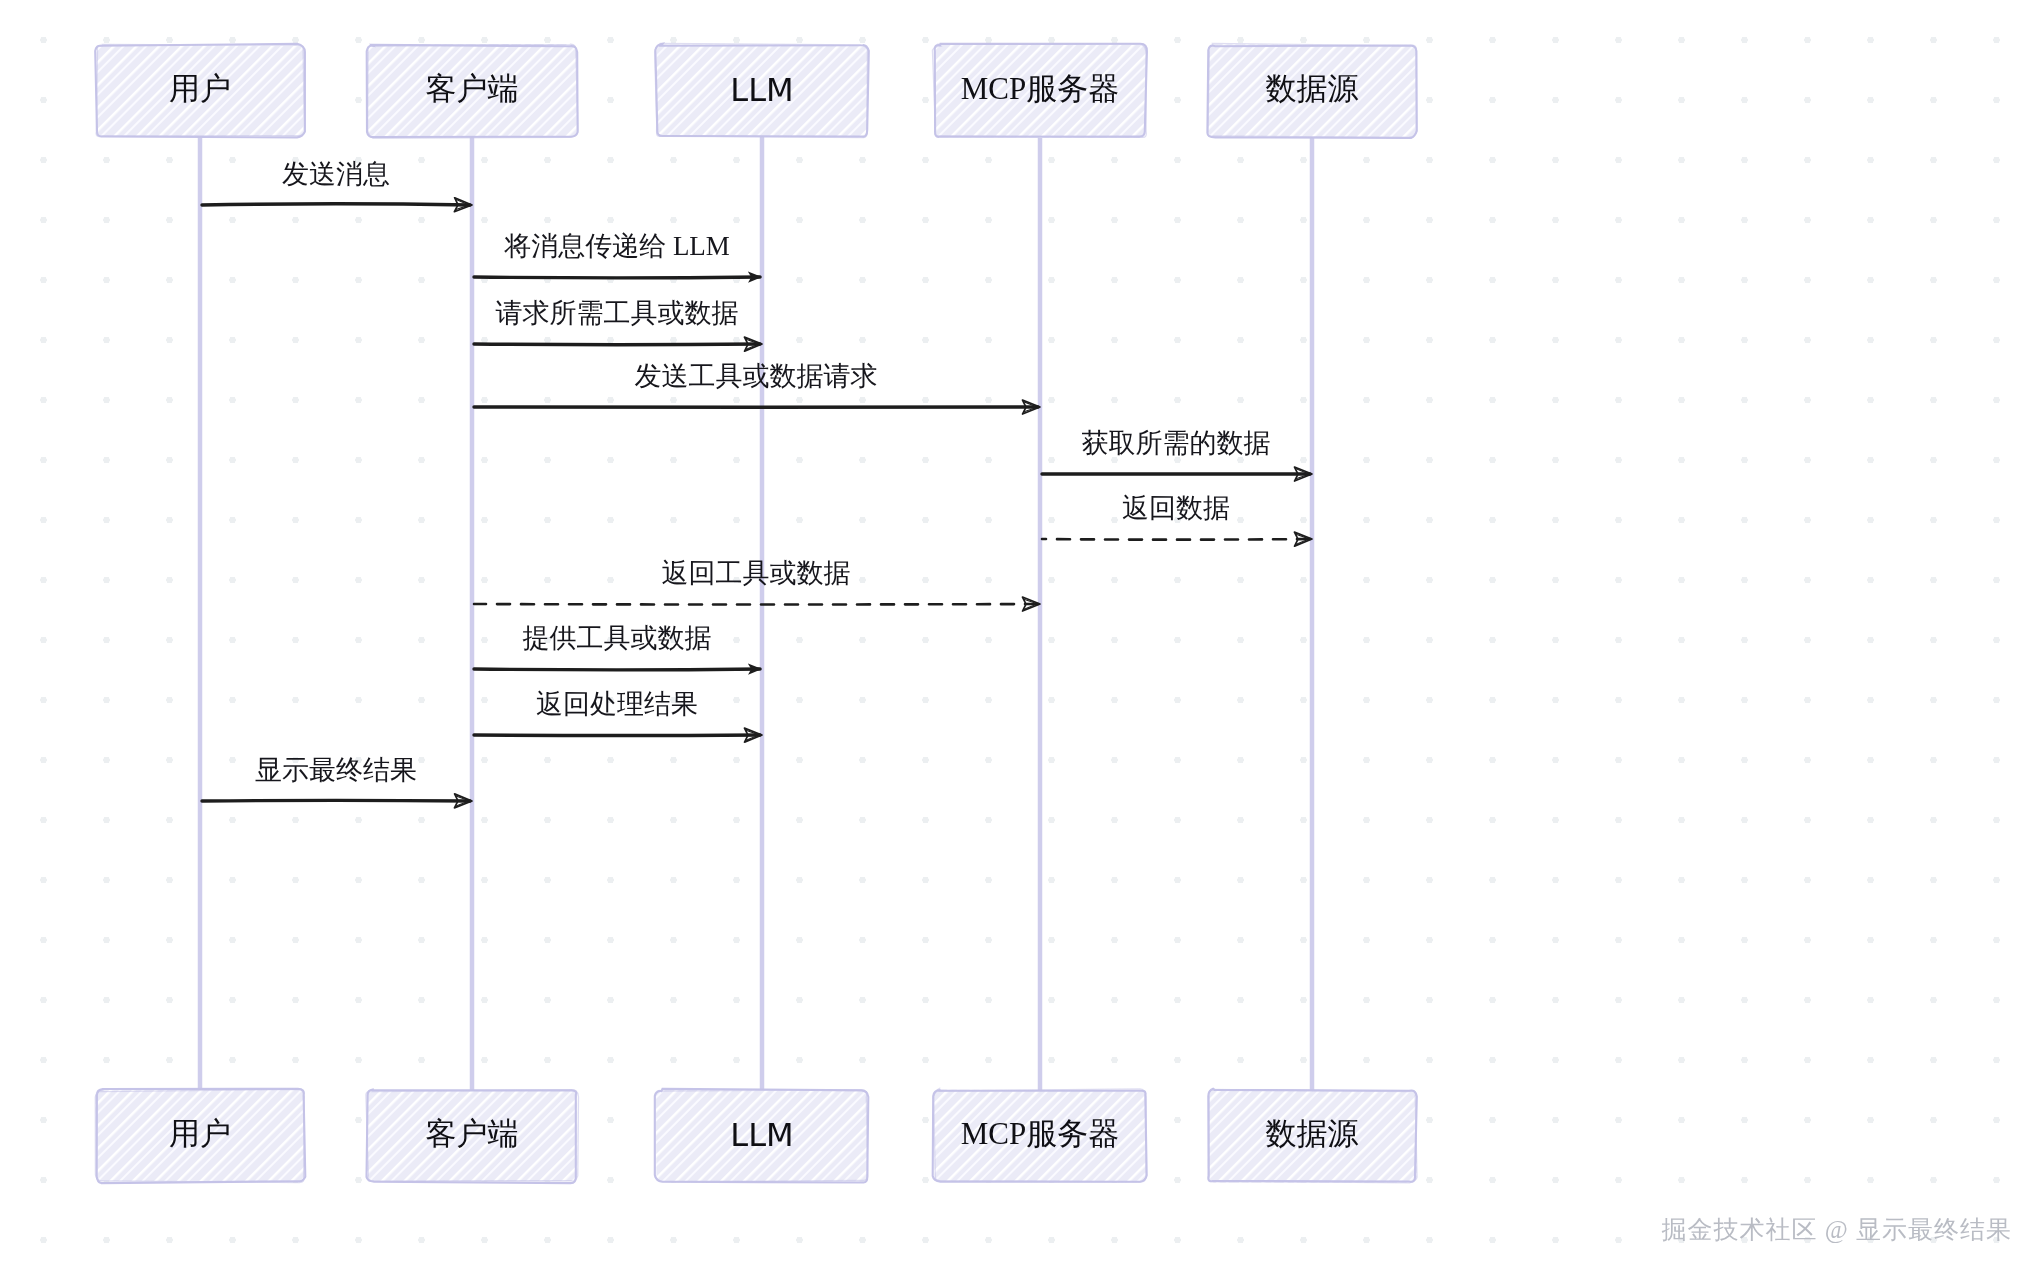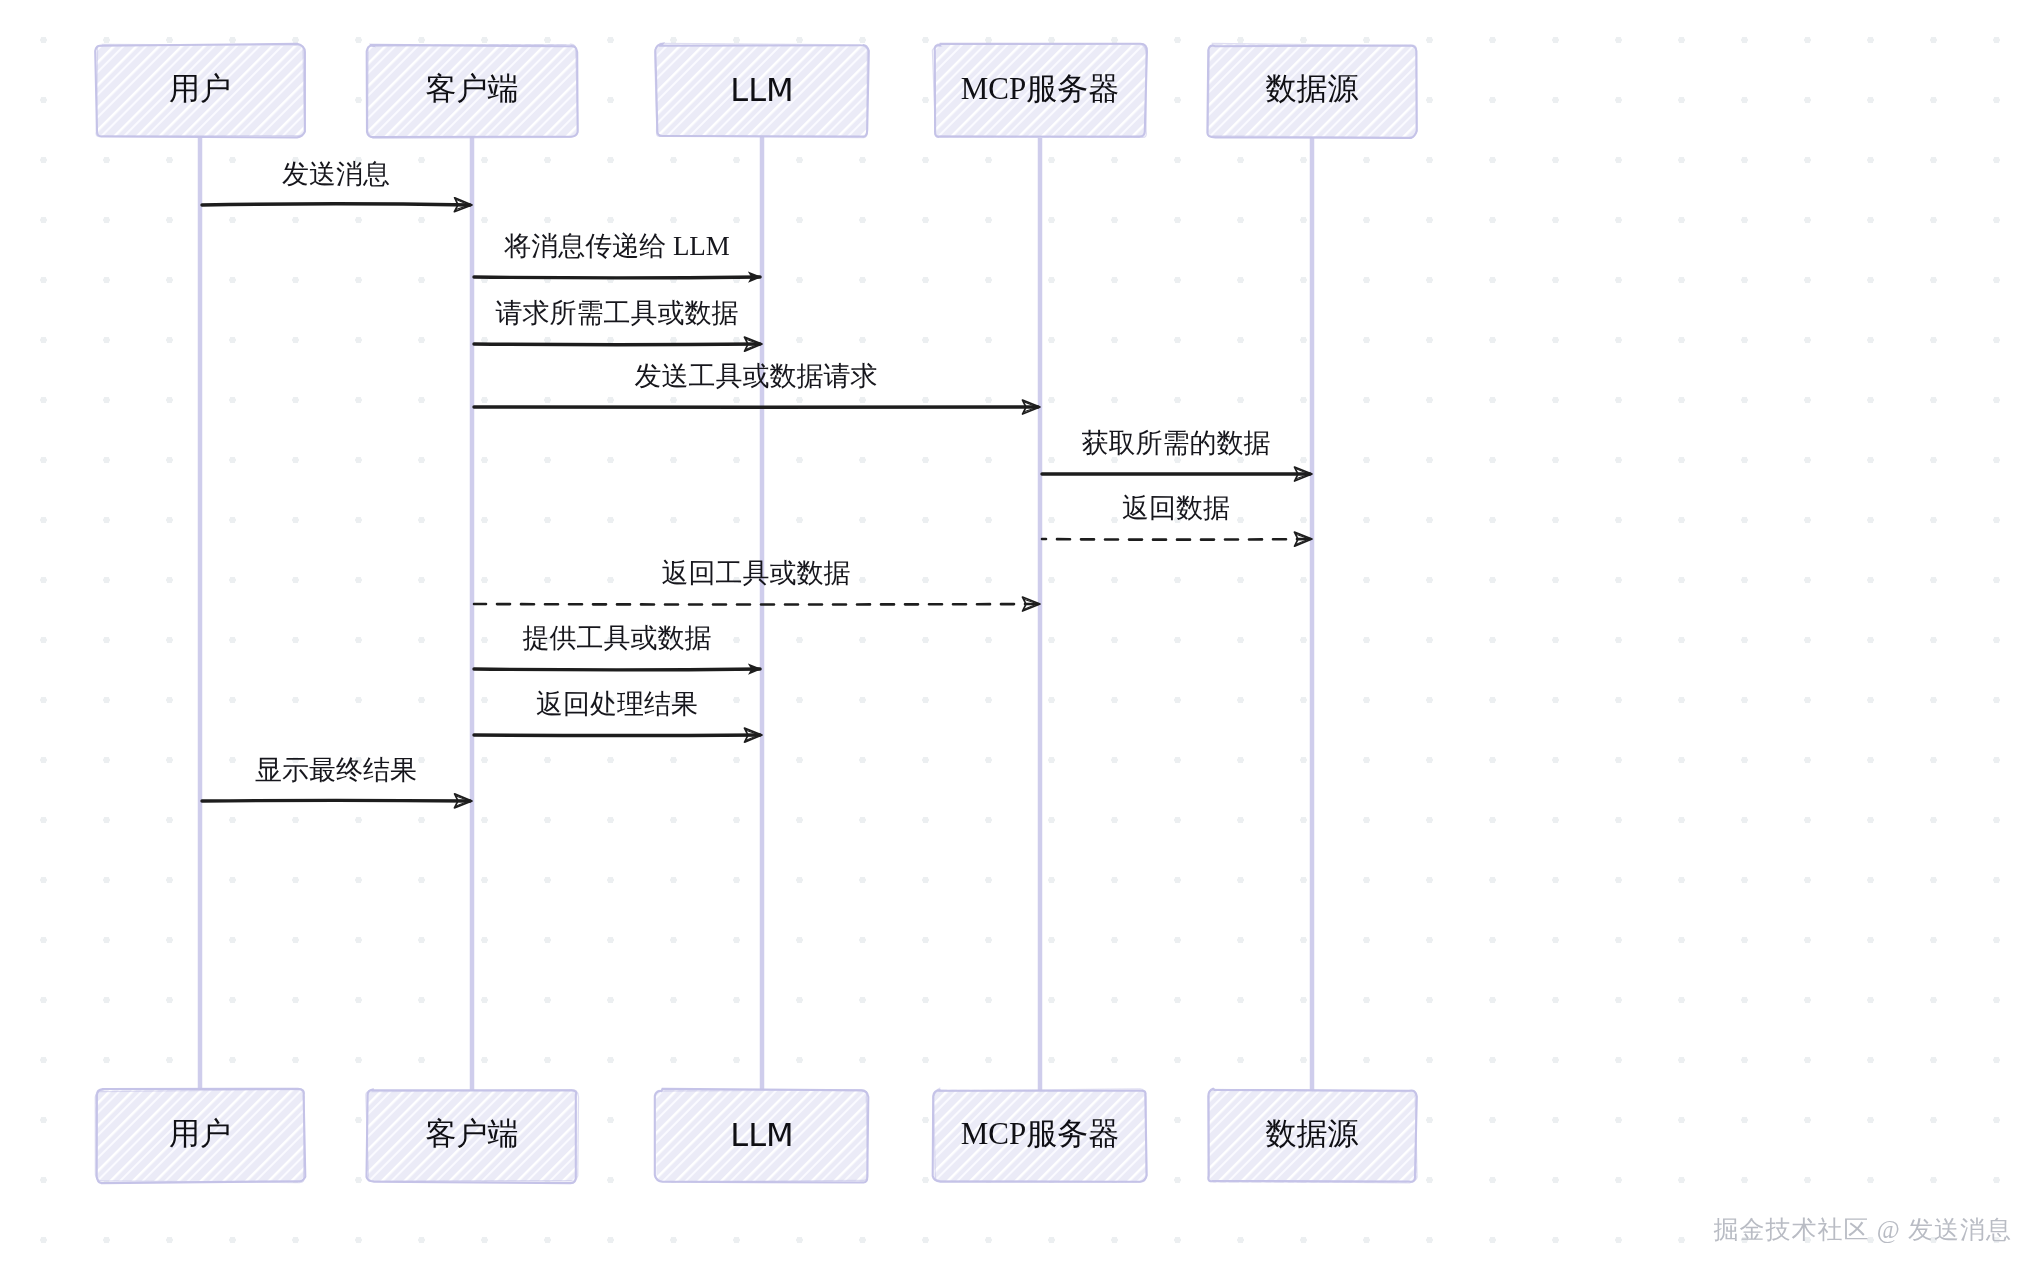--- a/index.html
+++ b/index.html
@@ -195,13 +195,13 @@
           <text x="617" y="713" class="msg-label" text-anchor="middle">返回处理结果</text>
         </g>
         <g>
           <path d="M 470,801 Q 336,799.7273687129967 202,801" fill="none" stroke="#1d1d1d" stroke-width="3.4" stroke-linecap="round" marker-start="url(#ah-open-l)"></path>
           <text x="336" y="779" class="msg-label" text-anchor="middle">显示最终结果</text>
         </g>
       </g>
   </svg>
 </div>
 
-<div class="watermark">掘金技术社区 @ 发送消息</div>
+<div class="watermark">掘金技术社区 @ 显示最终结果</div>
 
 </body></html>

